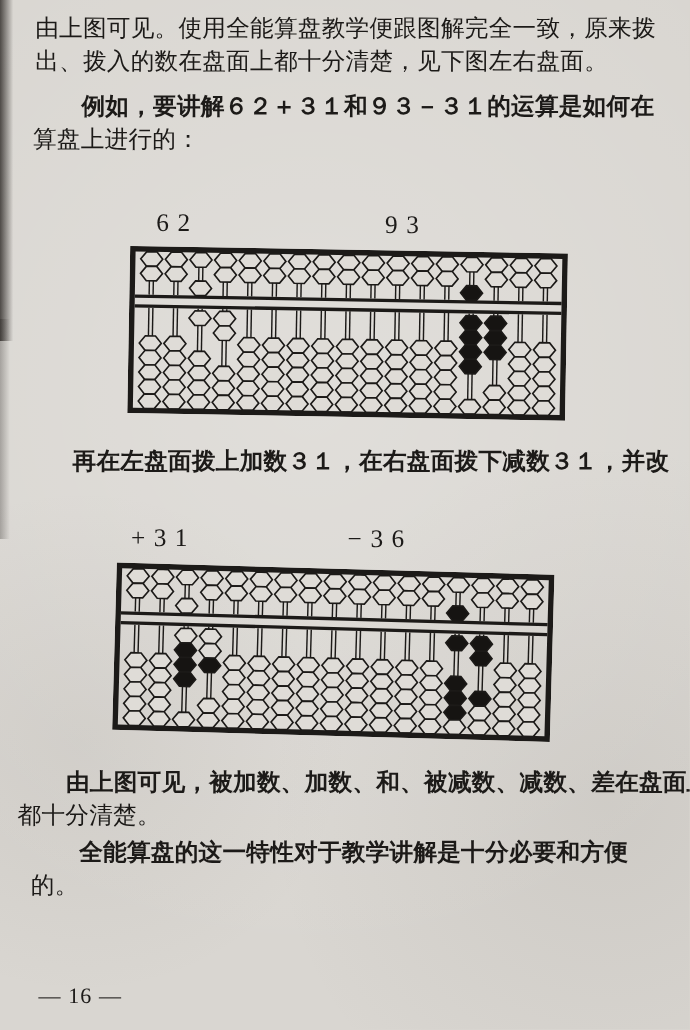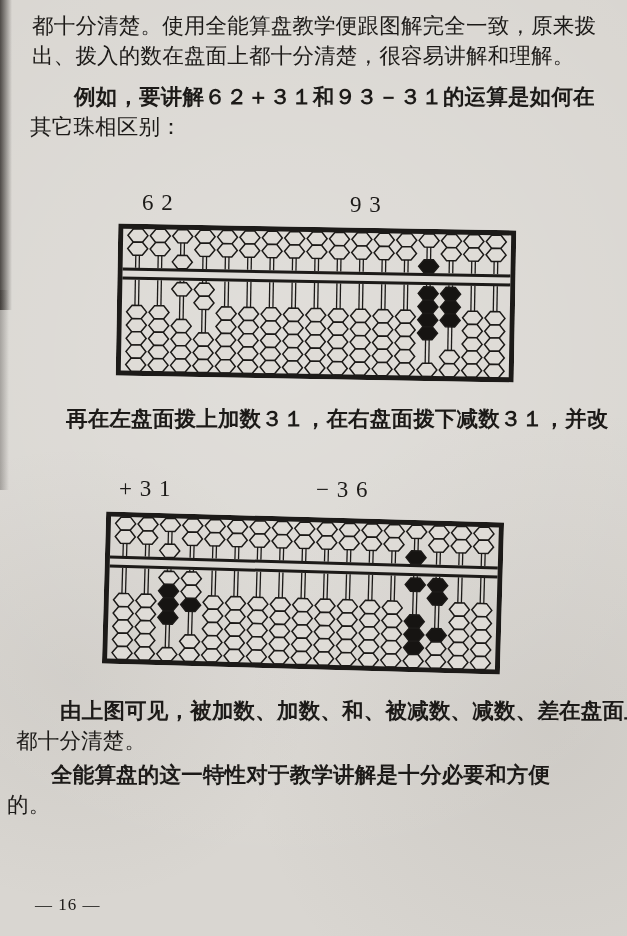--- a/index.html
+++ b/index.html
@@ -24,37 +24,37 @@
     position:absolute;left:0;top:290px;width:9px;height:200px;
     background:linear-gradient(to right, rgba(38,34,31,0.30), rgba(38,34,31,0));
   }
   .para{position:absolute;font-size:21.5px;line-height:29.5px;letter-spacing:0.2px;}
   .line{white-space:nowrap;height:29.5px;}
   .line.ind{padding-left:44px;font-weight:bold;}
   .figlabel{position:absolute;font-size:23px;white-space:nowrap;letter-spacing:1px;font-family:Liberation Serif, serif;}
   .abacus-fig{position:absolute;width:398px;height:152px;margin:0;}
   #fig1{left:117px;top:227px;transform:rotate(1.0deg);}
   #fig2{left:104px;top:517px;transform:rotate(1.6deg);}
-  .footer{position:absolute;left:35px;top:895px;font-size:17px;letter-spacing:1px;}
+  .footer{position:absolute;left:35px;top:895px;font-size:20px;letter-spacing:1px;}
 </style>
 </head>
 <body>
 
 <div class="texture"></div>
 <div class="edge-shadow-top"></div>
 <div class="edge-shadow-bottom"></div>
 
 <div class="para" style="left:32px;top:12px">
-  <div class="line">都十分清楚。使用全能算盘教学便跟图解完全一致，原来拨</div>
-  <div class="line">出、拨入的数在盘面上都十分清楚，很容易讲解和理解。</div>
+  <div class="line">由上图可见。使用全能算盘教学便跟图解完全一致，原来拨</div>
+  <div class="line">出、拨入的数在盘面上都十分清楚，见下图左右盘面。</div>
 </div>
 
 <div class="para" style="left:30px;top:83px">
   <div class="line ind">例如，要讲解６２＋３１和９３－３１的运算是如何在</div>
-  <div class="line">其它珠相区别：</div>
+  <div class="line">算盘上进行的：</div>
 </div>
 
 <div class="figlabel" style="left:142px;top:190px">6 2</div>
 <div class="figlabel" style="left:350px;top:192px">9 3</div>
 
 <figure class="abacus-fig" id="fig1"><svg width="398" height="152" viewBox="0 0 398 152">
       <g>
         <line x1="18" y1="5" x2="18" y2="44" stroke="#1c1a18" stroke-width="1.3"></line>
         <line x1="18" y1="56" x2="18" y2="147.5" stroke="#1c1a18" stroke-width="1.3"></line>
         <line x1="21.6" y1="5" x2="21.6" y2="44" stroke="#1c1a18" stroke-width="1.3"></line>
@@ -448,18 +448,18 @@
         <rect x="5" y="53" width="388" height="3" fill="#1c1a18"></rect>
         <rect x="2.5" y="2.5" width="393" height="147" fill="none" stroke="#1c1a18" stroke-width="5"></rect>
       </g>
     </svg></figure>
 
 <div class="para" style="left:16px;top:697px">
   <div class="line ind">由上图可见，被加数、加数、和、被减数、减数、差在盘面上</div>
   <div class="line">都十分清楚。</div>
 </div>
 
-<div class="para" style="left:7px;top:761px">
+<div class="para" style="left:28px;top:761px">
   <div class="line ind">全能算盘的这一特性对于教学讲解是十分必要和方便</div>
   <div class="line">的。</div>
 </div>
 
 <div class="footer">— 16 —</div>
 
 </body></html>

